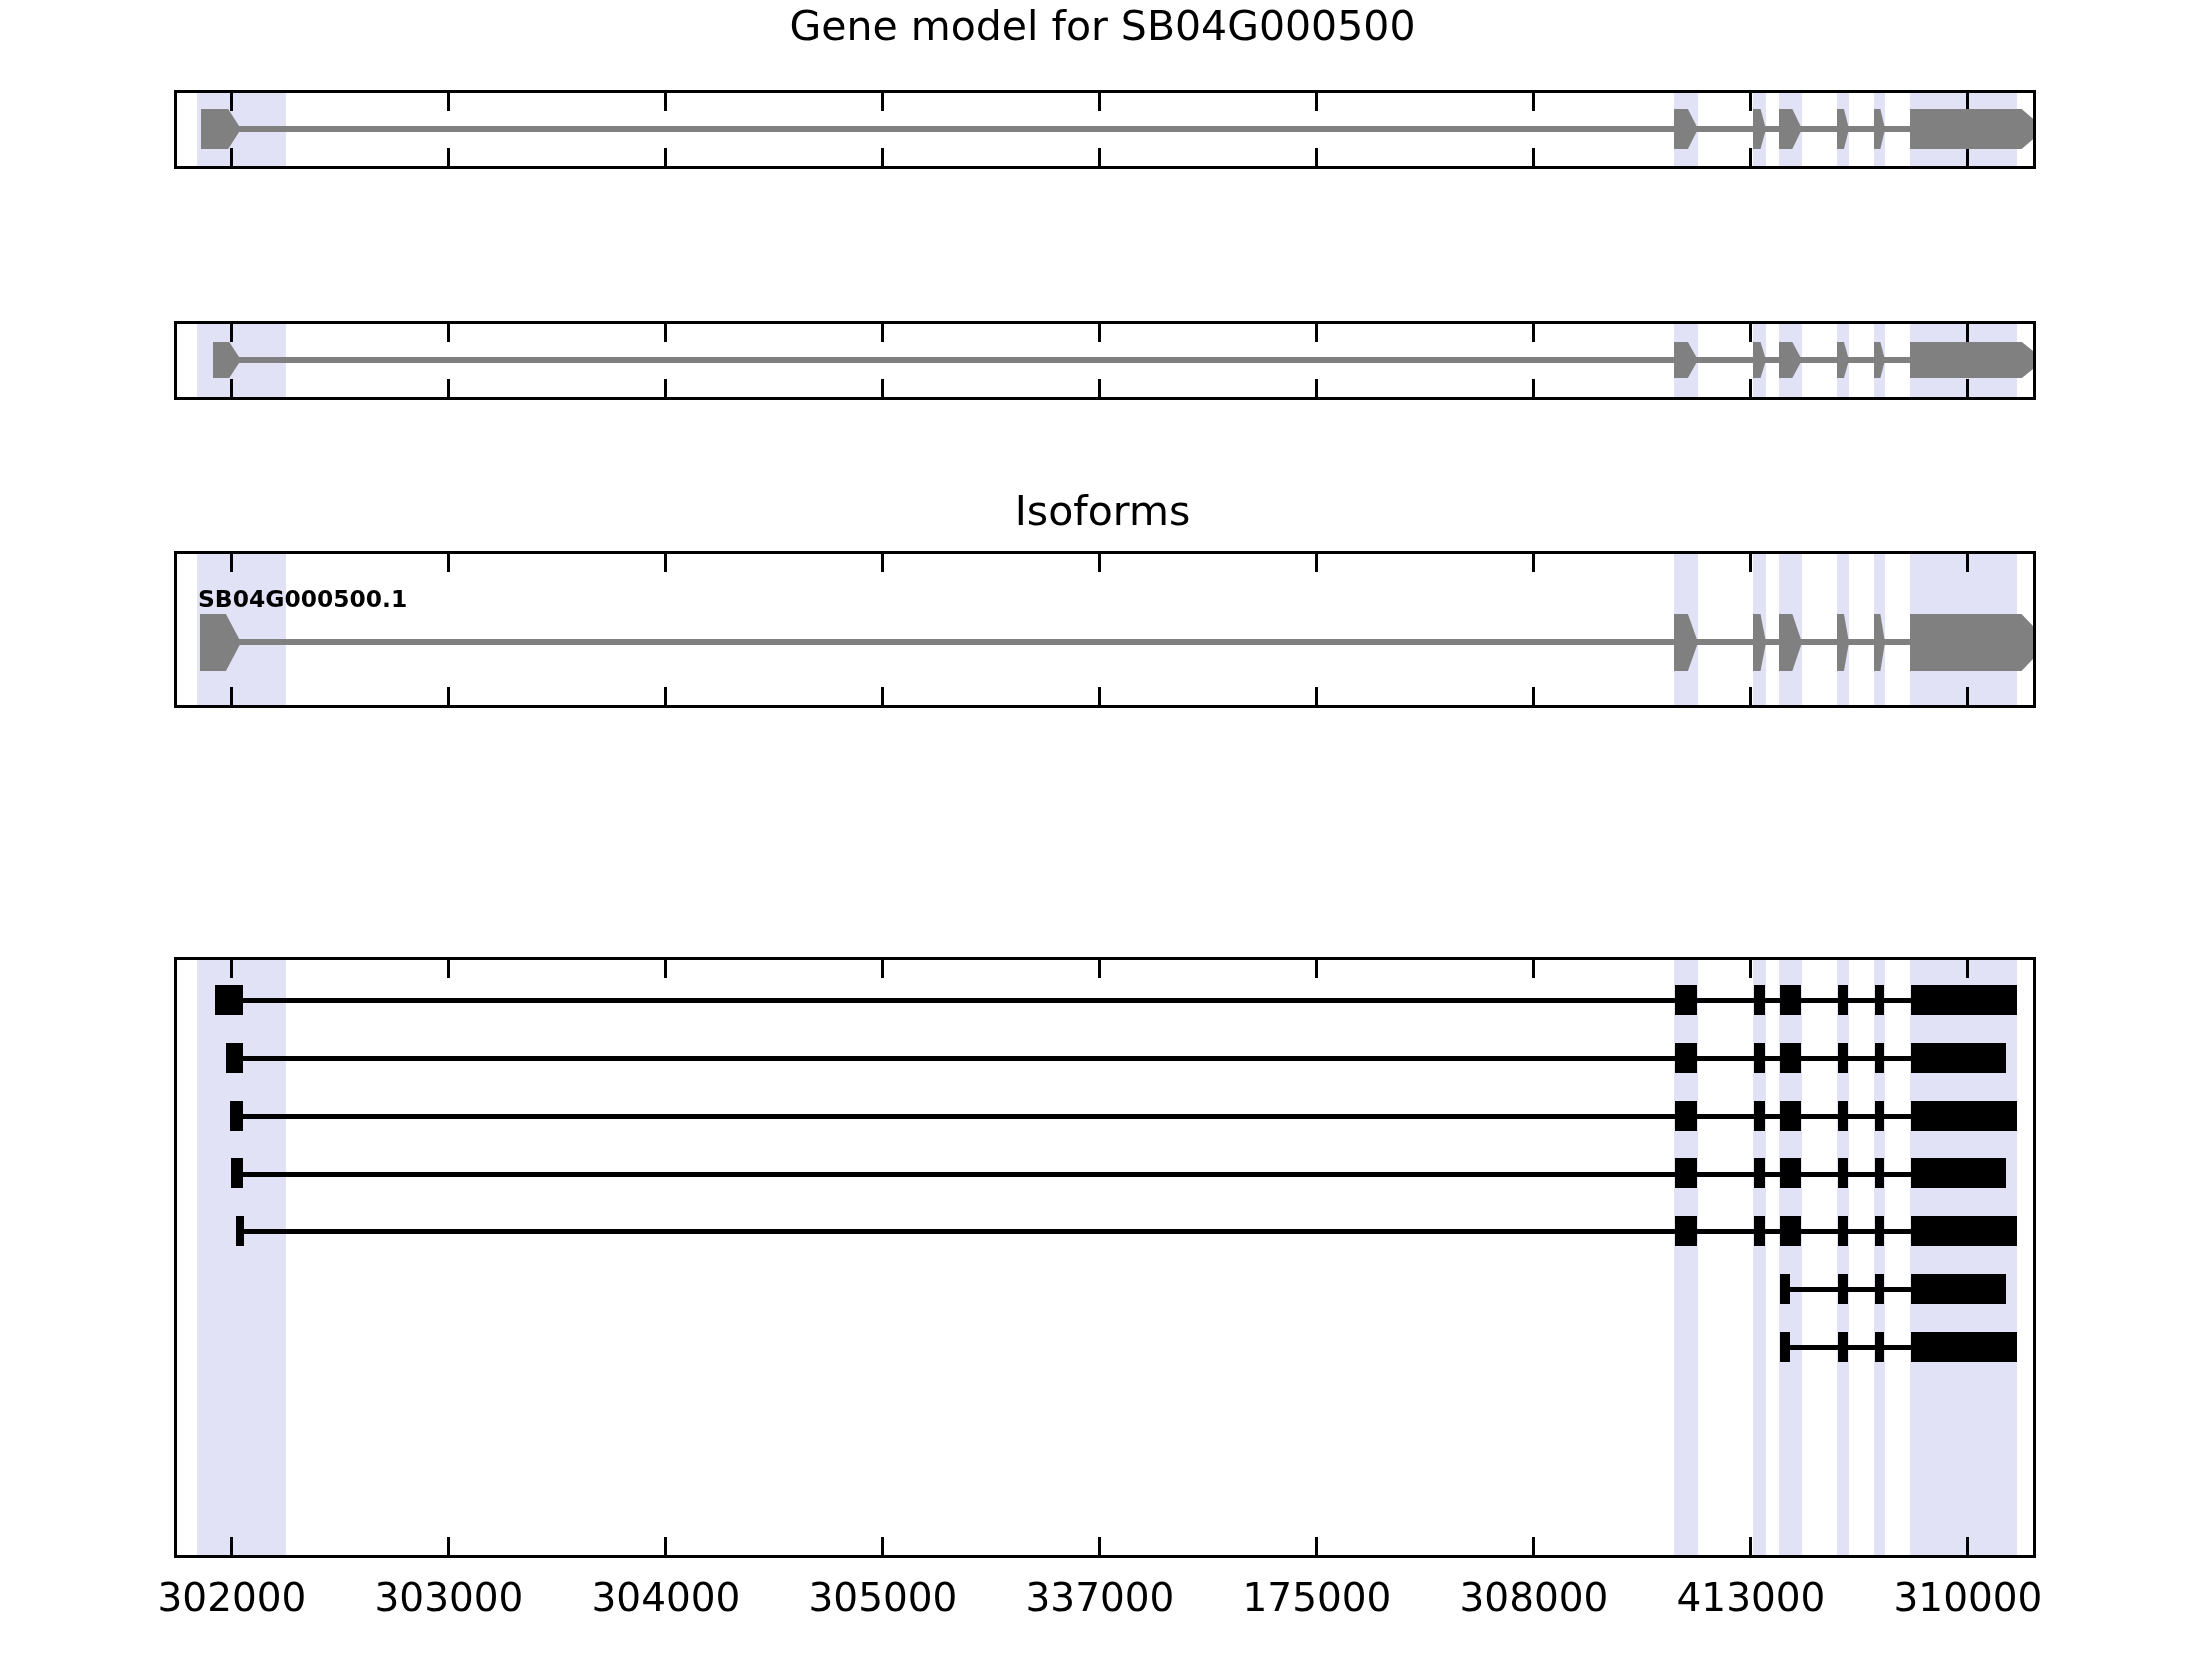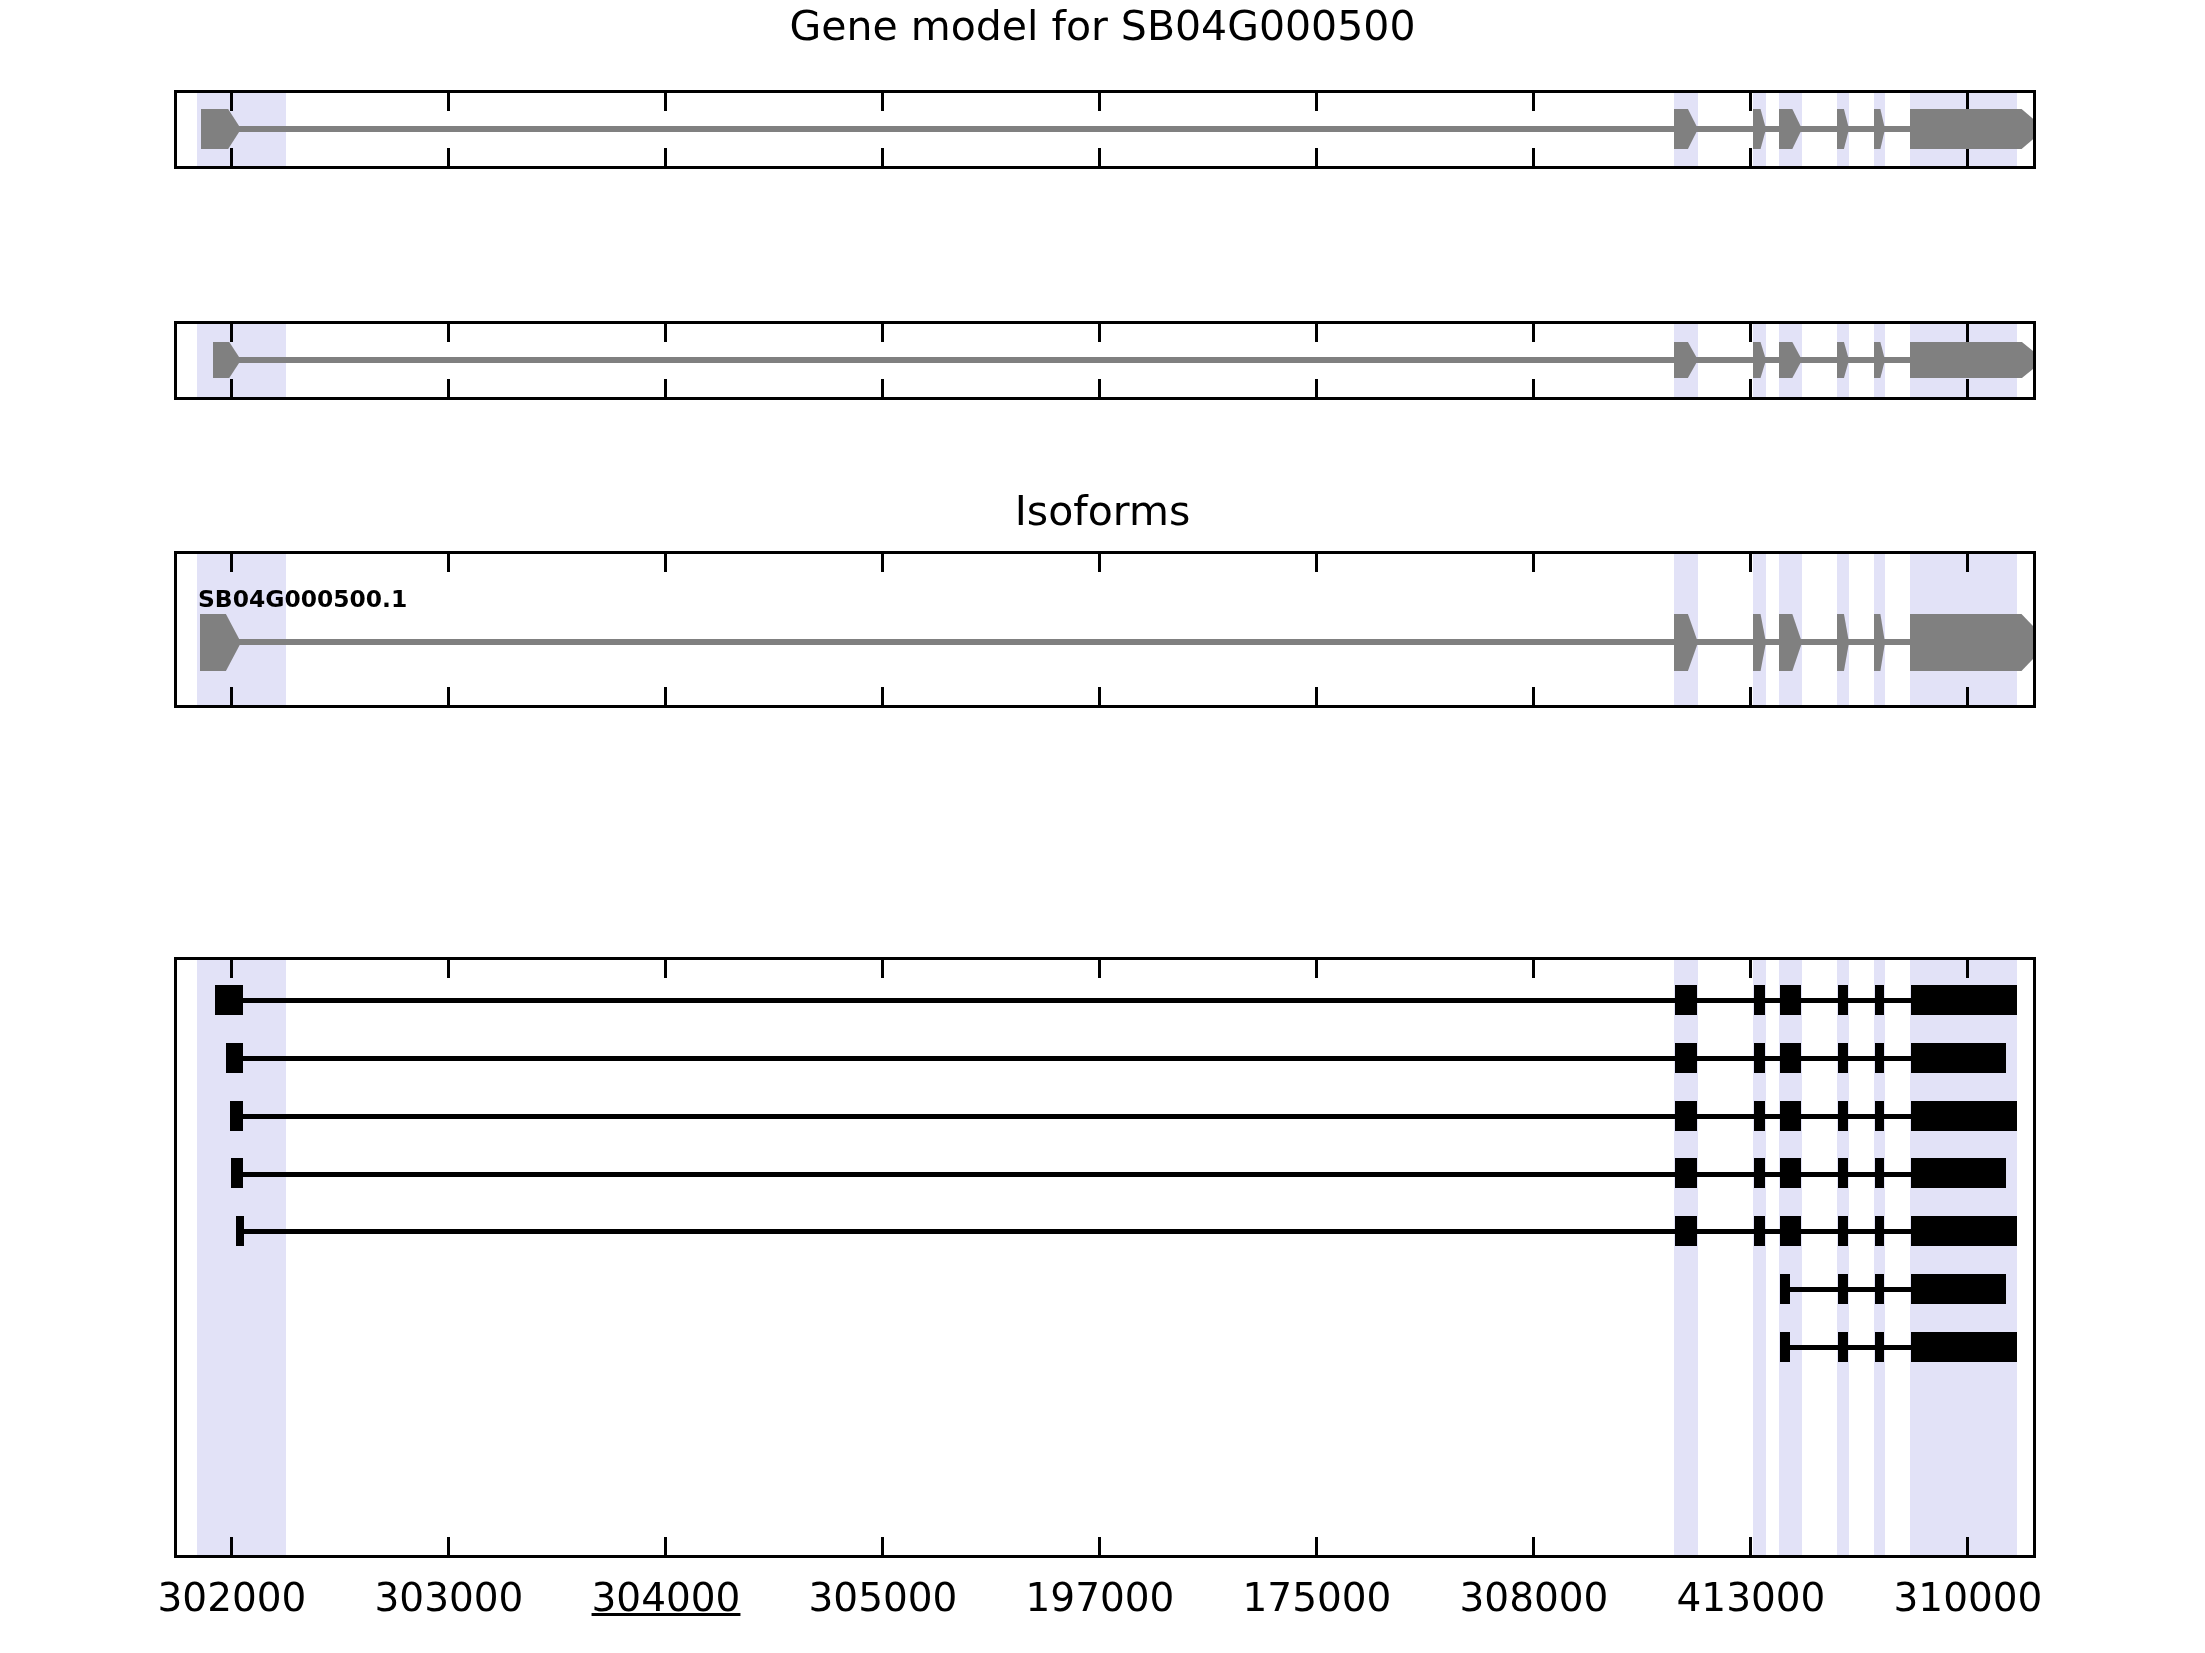--- a/index.html
+++ b/index.html
@@ -277,23 +277,23 @@
       <div class="read-line" style="left: 1603px; width: 237px; top: 385px;"></div>
       <div class="read-exon" style="left: 1603px; top: 372px; height: 30px; width: 9.8px; background: rgb(0, 0, 0);"></div>
       <div class="read-exon" style="left: 1661px; top: 372px; height: 30px; width: 9.8px; background: rgb(0, 0, 0);"></div>
       <div class="read-exon" style="left: 1698px; top: 372px; height: 30px; width: 8.7px; background: rgb(0, 0, 0);"></div>
       <div class="read-exon" style="left: 1734px; top: 372px; height: 30px; width: 106px; background: rgb(0, 0, 0);"></div>
     </div>
 
   <div class="xticklabels" id="xticklabels">
       <div class="xticklabel" style="left: 232px; top: 1575px;">302000</div>
       <div class="xticklabel" style="left: 449px; top: 1575px;">303000</div>
-      <div class="xticklabel" style="left: 666px; top: 1575px; text-decoration: underline;">304000</div>
+      <div class="xticklabel" style="left: 666px; top: 1575px;">304000</div>
       <div class="xticklabel" style="left: 883px; top: 1575px;">305000</div>
-      <div class="xticklabel" style="left: 1100px; top: 1575px;">197000</div>
+      <div class="xticklabel" style="left: 1100px; top: 1575px;">337000</div>
       <div class="xticklabel" style="left: 1317px; top: 1575px;">175000</div>
       <div class="xticklabel" style="left: 1534px; top: 1575px;">308000</div>
       <div class="xticklabel" style="left: 1751px; top: 1575px;">413000</div>
       <div class="xticklabel" style="left: 1968px; top: 1575px;">310000</div>
     </div>
 
 </div>
 
 
 </body></html>

